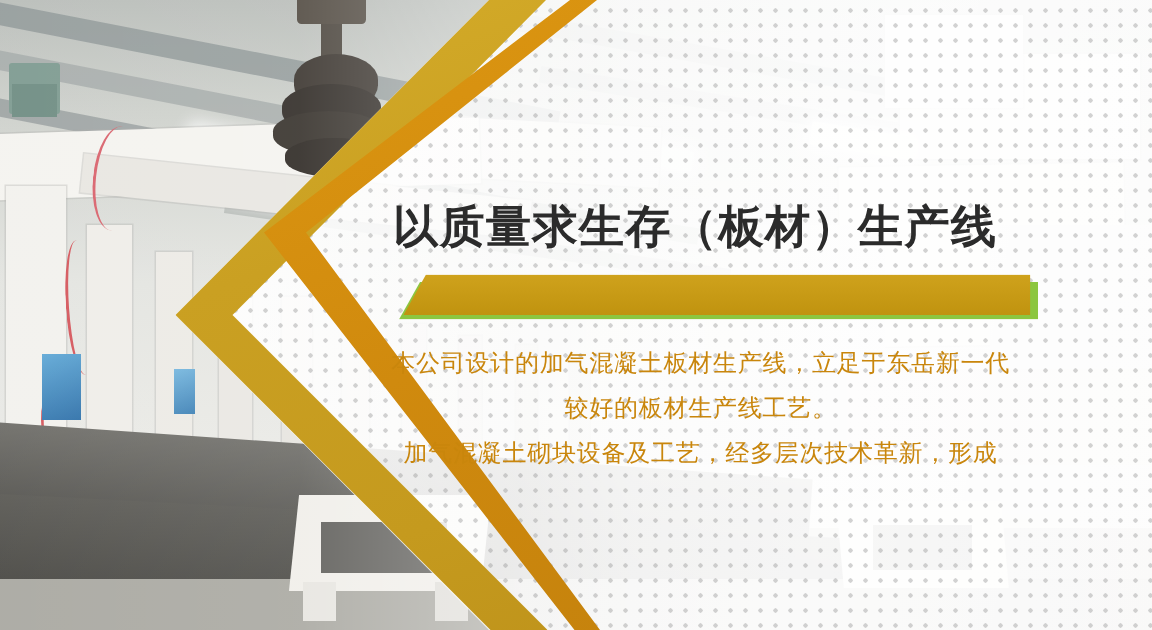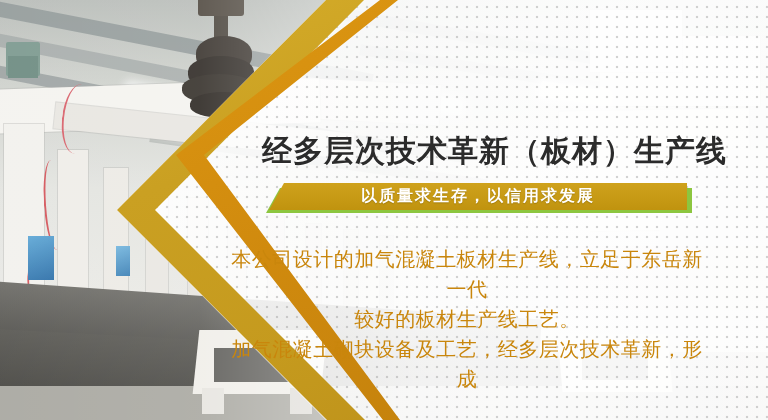--- a/index.html
+++ b/index.html
@@ -203,22 +203,22 @@
     clip-path:polygon(15px 0px, 418px 0px, 418px 27px, 0px 27px);
   }
   .subtitle-text{
     position:absolute;left:0;top:0;width:424px;height:27px;
     display:flex;align-items:center;justify-content:center;
     font-size:16px;font-weight:bold;color:#ffffff;letter-spacing:2px;
     text-shadow:0 1px 1px rgba(120,90,0,.45);
   }
 
   .desc{
-    position:absolute;left:228px;top:244px;width:478px;
-    font-size:20px;line-height:30px;color:#c9860c;
+    position:absolute;left:228px;top:228px;width:478px;
+    font-size:16px;line-height:30px;color:#c9860c;
     text-align:justify;text-align-last:center;
     letter-spacing:.5px;
   }
   .desc p{margin:0;text-align:center;}
 </style>
 </head>
 <body>
 
 <div class="banner">
 
@@ -297,26 +297,25 @@
   <div class="panel"></div>
   <div class="panel-glow"></div>
   <div class="dots"></div>
 
   <div class="chevron-thick"></div>
   <div class="chevron-thin"></div>
   <div class="chevron-accent"></div>
 
   <div class="content">
 
-    <div class="title">经多层次技术革新（板材）生产线</div>
+    <div class="title">以质量求生存（板材）生产线</div>
 
     <div class="subtitle-wrap">
       <div class="subtitle-green"></div>
       <div class="subtitle-bar"></div>
-      <div class="subtitle-text">以质量求生存，以信用求发展</div>
     </div>
 
     <div class="desc">
       <p>本公司设计的加气混凝土板材生产线，立足于东岳新一代</p>
       <p>较好的板材生产线工艺。</p>
       <p>加气混凝土砌块设备及工艺，经多层次技术革新，形成</p>
     </div>
 
   </div>
 </div>

